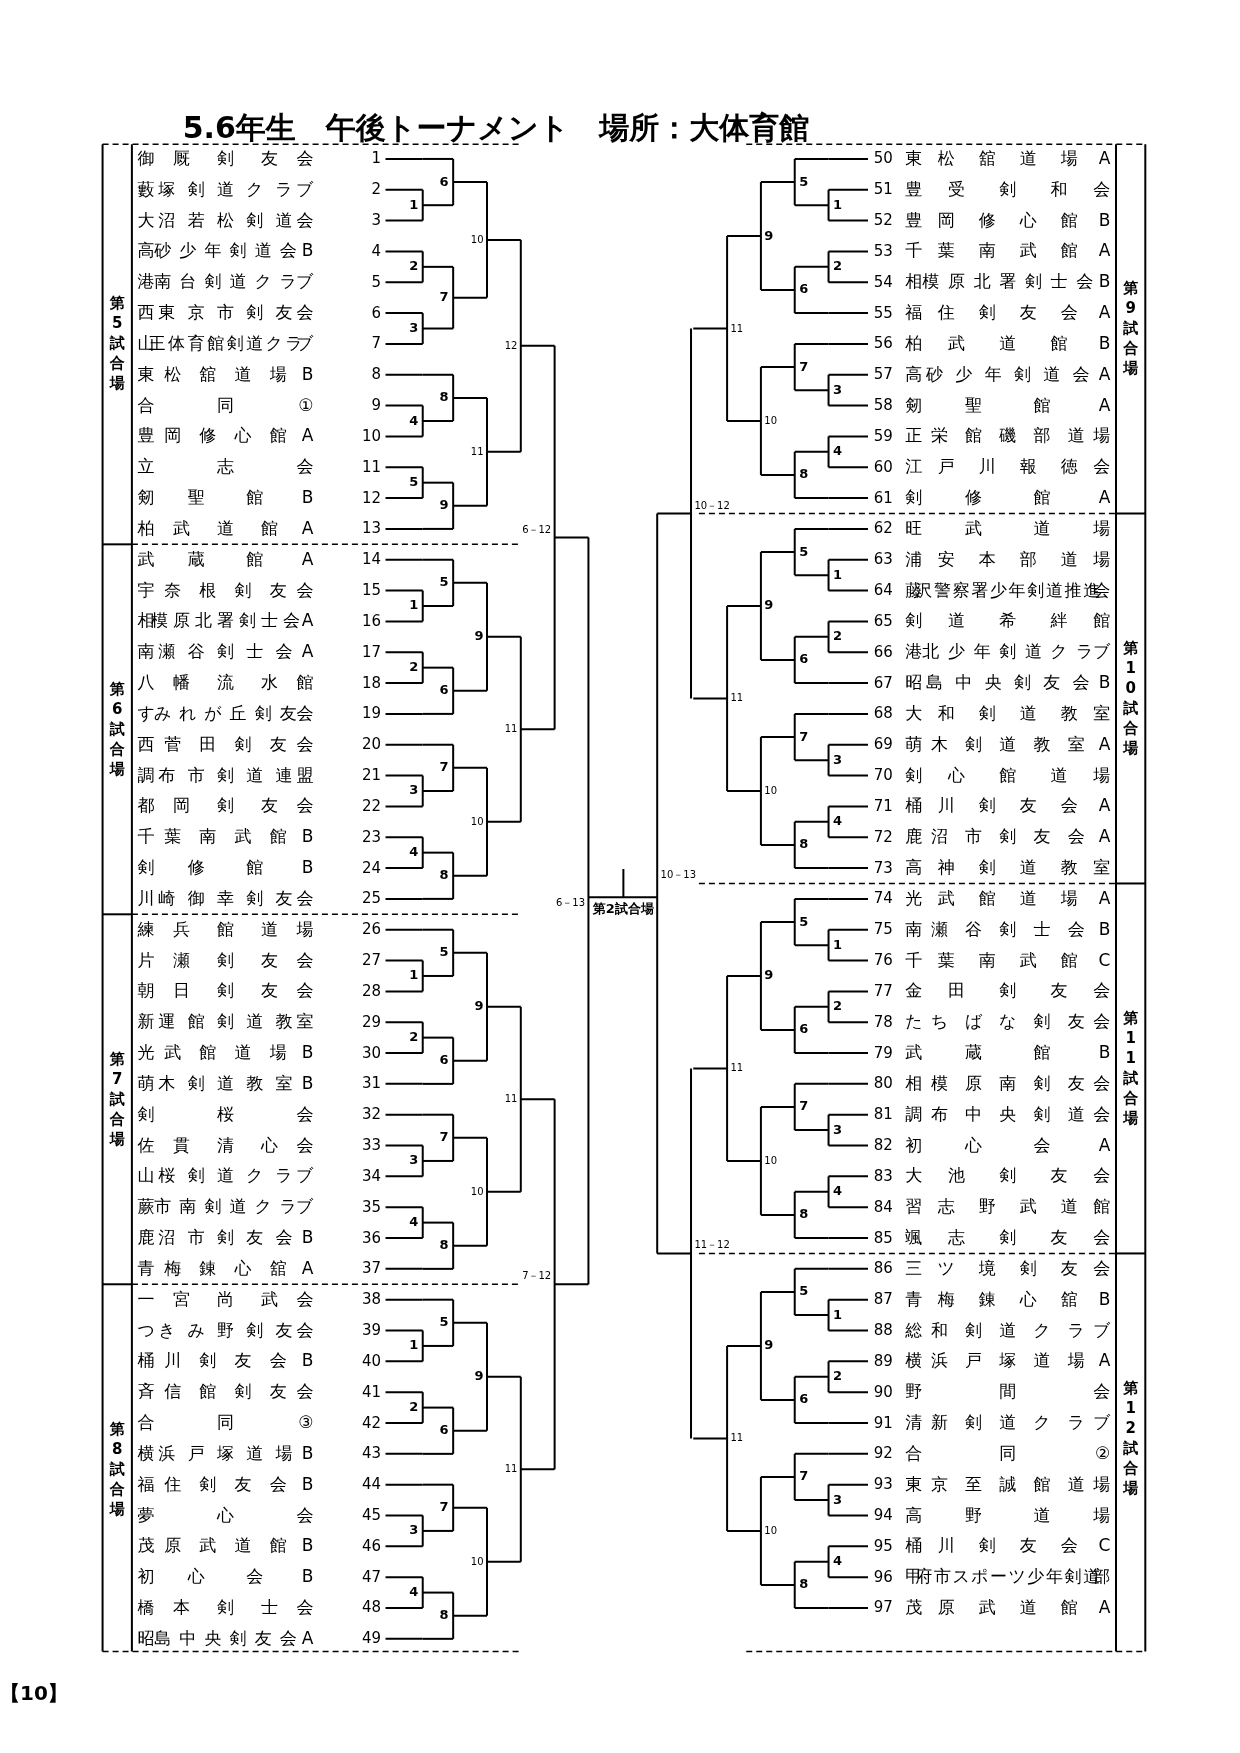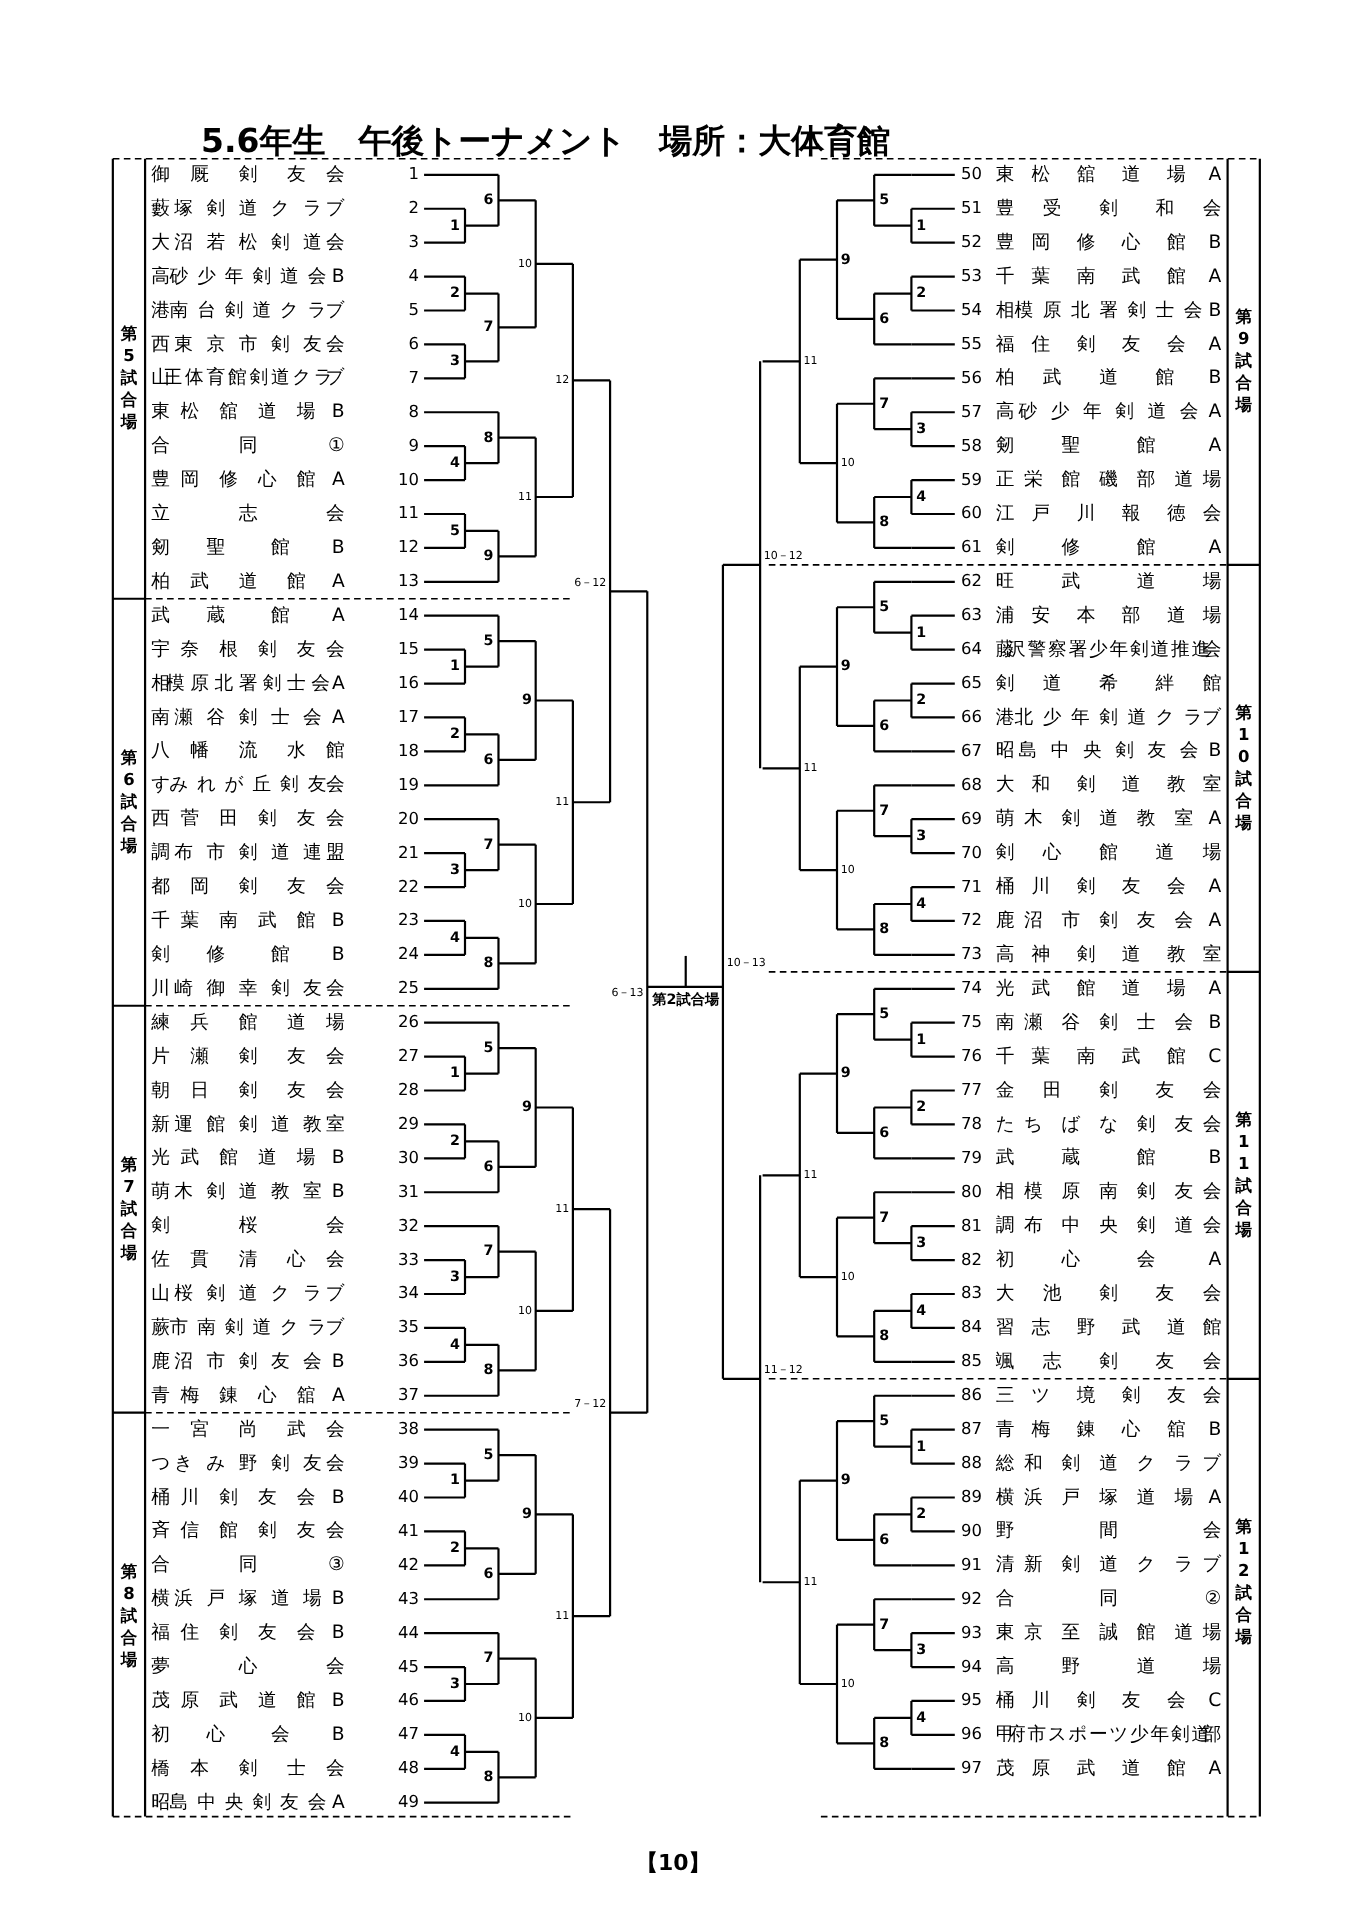--- a/index.html
+++ b/index.html
@@ -1,18 +1,18 @@
 <!DOCTYPE html>
 <html><head>
 <meta charset="utf-8">
 <style>
   html,body{margin:0;padding:0;background:#fff;}
   body{width:1240px;height:1753px;position:relative;font-family:"DejaVu Sans","Liberation Sans",sans-serif;color:#000;overflow:hidden;}
   #title{position:absolute;left:0;width:992px;top:108px;text-align:center;font-size:30px;font-weight:bold;letter-spacing:0px;}
-  #footer{position:absolute;left:0;width:1224px;top:1680px;text-align:center;font-size:20px;font-weight:bold;}
+  #footer{position:absolute;left:0;width:1224px;top:1680px;text-align:left;font-size:20px;font-weight:bold;}
   #bracket{position:absolute;left:0;top:0;}
   .team{font-size:17px;}
   .seed{font-size:15px;}
   .mnum{font-size:13px;font-weight:bold;}
   .mnum-s{font-size:10px;}
   .court{font-size:15px;font-weight:bold;}
 </style>
 </head>
 <body>
 

